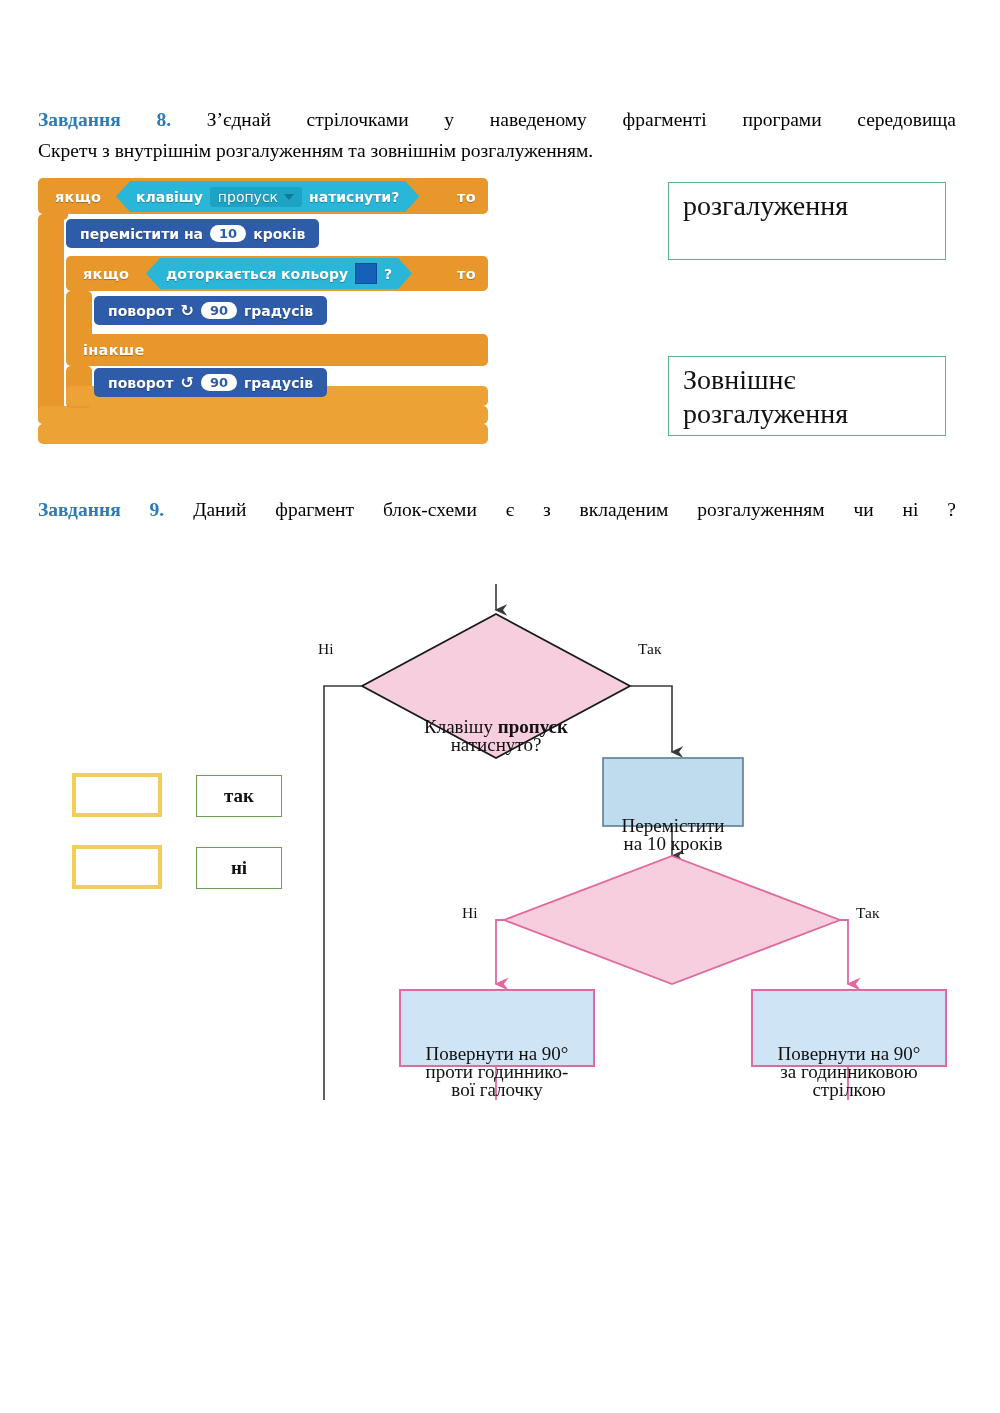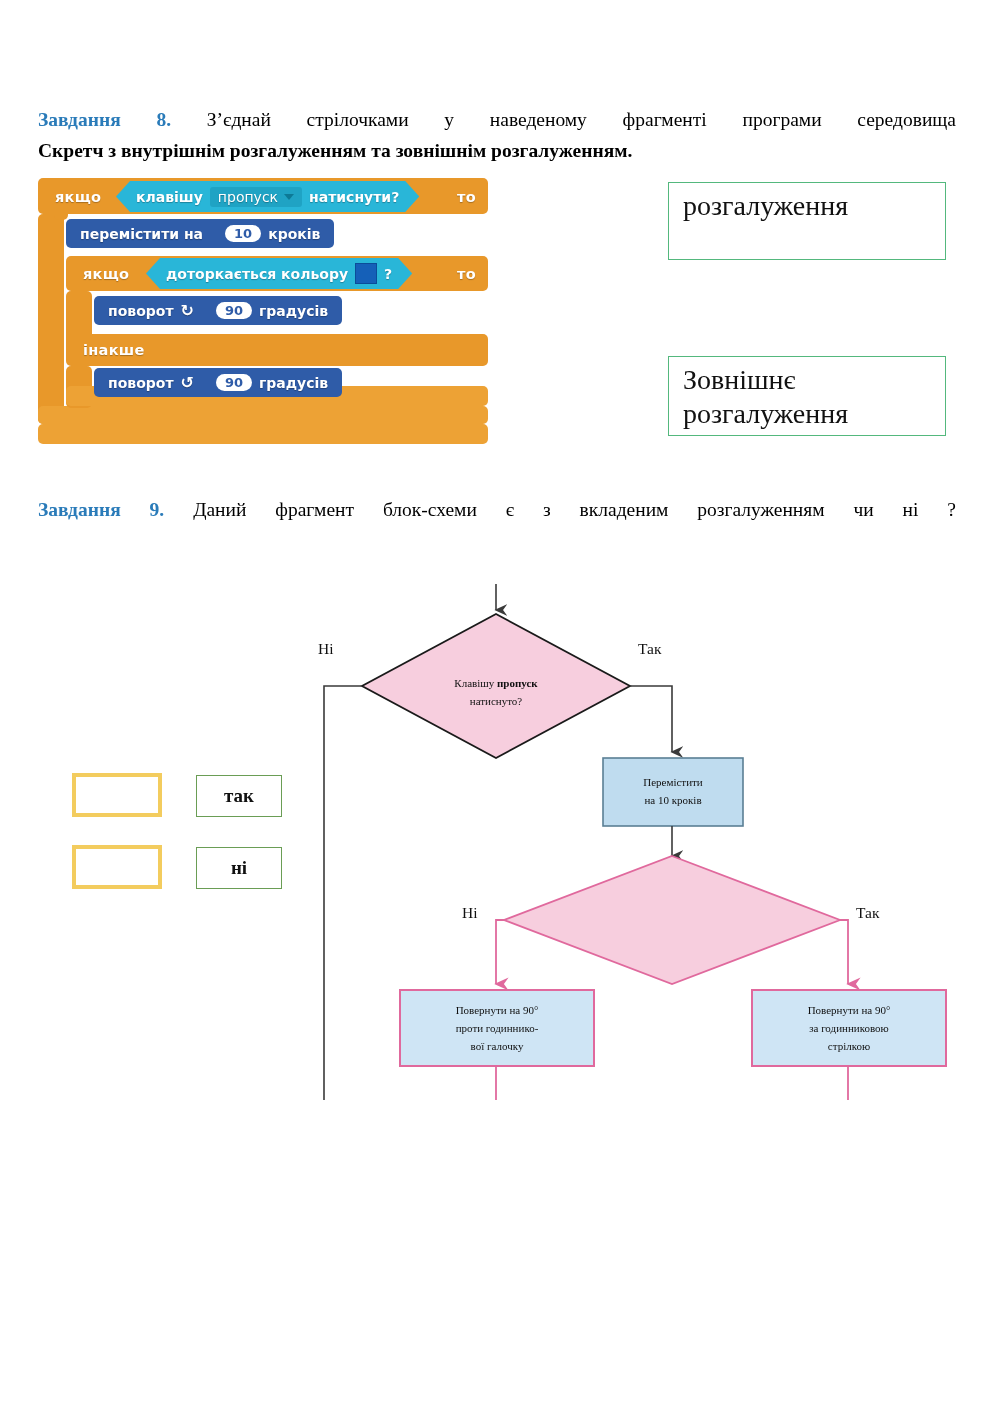--- a/index.html
+++ b/index.html
@@ -10,21 +10,21 @@
   }
   .page{position:absolute;inset:0;}
 
   
   .task{position:absolute;font-size:19.5px;line-height:31px;text-align:justify;margin-top:12px;}
   .task .tnum{color:#2a7bb9;font-weight:bold;}
   .task .italic{font-style:italic;}
   #task8{left:38px;top:92px;width:918px;}
   #task9{left:38px;top:482px;width:918px;}
   .justline{text-align:justify;text-align-last:justify;}
-  .lastline{text-align:center;text-align-last:left;font-weight:bold;}
+  .lastline{text-align:center;text-align-last:left;}
 
   
   #scratch{position:absolute;left:38px;top:178px;width:460px;height:282px;}
   .sc-orange{position:absolute;background:#e8982a;border-radius:5px;}
   .sc-orange.lite{background:#eda235;}
   .sc-txt{position:absolute;color:#fff;font-family:"DejaVu Sans",sans-serif;
           font-weight:bold;font-size:14.5px;letter-spacing:.3px;white-space:nowrap;
           text-shadow:0 1px 1px rgba(0,0,0,.28);}
   .hex{position:absolute;background:#29b6d8;height:31px;display:flex;align-items:center;
        gap:7px;padding:0 20px;
@@ -33,41 +33,41 @@
        text-shadow:0 1px 1px rgba(0,0,0,.28);white-space:nowrap;}
   .drop{background:#1fa3c4;border-radius:3px;padding:2px 8px;display:flex;align-items:center;gap:6px;
         font-weight:normal;}
   .caret{width:0;height:0;border-left:5px solid transparent;border-right:5px solid transparent;
          border-top:6px solid #0d7a96;}
   .sc-blue{position:absolute;background:#2f5ca8;border-radius:5px;height:29px;
            display:flex;align-items:center;gap:7px;padding:0 14px;
            color:#fff;font-family:"DejaVu Sans",sans-serif;font-weight:bold;font-size:14px;
            text-shadow:0 1px 1px rgba(0,0,0,.3);white-space:nowrap;}
   .oval{background:#fff;color:#2f5ca8;border-radius:11px;padding:1px 9px;font-size:13px;
-        text-shadow:none;line-height:15px;filter:blur(.4px);margin-left:15px;}
+        text-shadow:none;line-height:15px;filter:blur(.4px);}
   .swatch{width:20px;height:19px;background:#1560b8;border:1px solid #0b4d99;}
   .turnico{font-size:16px;line-height:14px;display:inline-block;}
 
   
   .glabel{position:absolute;border:1.6px solid #53b87d;background:#fff;
           font-family:"Liberation Serif",serif;font-size:28px;line-height:34px;
           color:#111;padding:6px 14px 8px 14px;box-sizing:border-box;}
 
   
   .ybox{position:absolute;border:4px solid #f3cc5e;background:#fff;box-sizing:border-box;}
   .gbox{position:absolute;border:1.8px solid #6a9d55;background:#fff;box-sizing:border-box;
         display:flex;align-items:center;justify-content:center;
         font-weight:bold;font-size:19px;color:#111;}
 
   
   #flow{position:absolute;left:300px;top:580px;width:660px;height:520px;}
   #flow svg{position:absolute;left:0;top:0;}
   .fc-txt{position:absolute;text-align:center;font-family:"Liberation Serif",serif;
           color:#111;white-space:nowrap;}
-  .node-txt{font-size:11px;line-height:18px;}
+  .node-txt{font-size:19px;line-height:18px;margin-top:44px;}
   .branch-lbl{font-size:15.5px;}
   .b{font-weight:bold;}
 </style>
 </head>
 <body>
 
 <div class="page">
 
   <div class="task" id="task8">
     <div class="justline"><span class="tnum">Завдання 8.</span>

